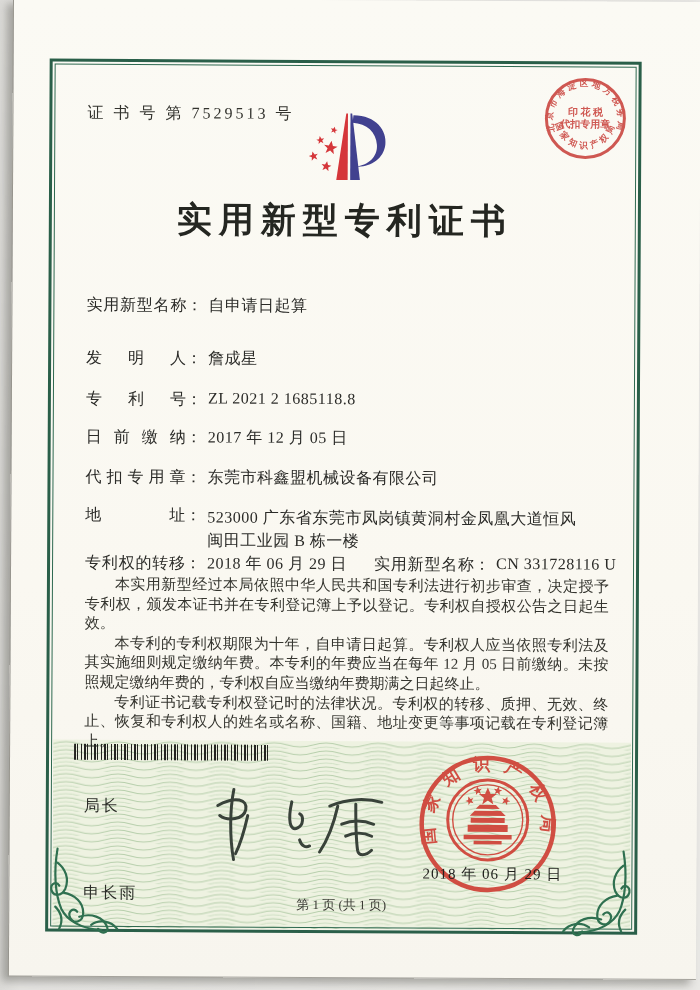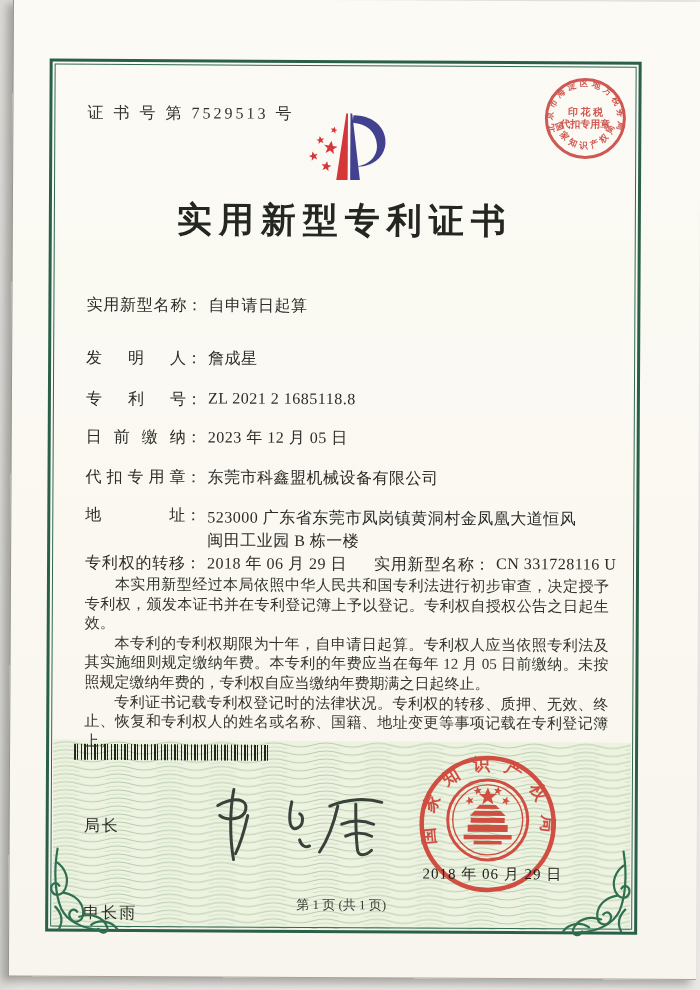--- a/index.html
+++ b/index.html
@@ -26,21 +26,21 @@
   .flabel{display:inline-block;width:100px;text-align:justify;text-align-last:justify;vertical-align:top;}
   .colon{display:inline-block;vertical-align:top;}
   .fval{display:inline-block;margin-left:6px;vertical-align:top;letter-spacing:.5px;}
   .fval.wrap{white-space:normal;width:380px;line-height:23px;}
   .row.right{left:363px;}
   .bodytext{position:absolute;left:74px;top:576px;width:524px;font-size:15px;line-height:19.6px;
     text-align:justify;color:#35352f;}
   .bodytext p{margin:0;text-indent:2em;}
   .barcode{position:absolute;left:64px;top:745px;width:194px;height:16px;
     background:repeating-linear-gradient(90deg,#23231f 0 2px,transparent 2px 3px,#23231f 3px 4px,transparent 4px 7px,#23231f 7px 8px,transparent 8px 10px);}
-  .signer{position:absolute;left:74px;font-size:16px;letter-spacing:2px;color:#2c2e29;margin-top:20px;}
+  .signer{position:absolute;left:74px;font-size:16px;letter-spacing:2px;color:#2c2e29;}
   .sig{position:absolute;left:186px;top:776px;}
   .sealdate{position:absolute;left:398px;top:864px;width:170px;text-align:center;
     font-size:15px;color:#1f1f1c;letter-spacing:1px;z-index:7;}
   .footer{position:absolute;left:36px;top:896px;width:592px;text-align:center;font-size:13px;color:#3a3a34;z-index:6;}
   .seal{position:absolute;left:408px;top:753px;z-index:6;opacity:.92;}
   .stamp{position:absolute;left:530px;top:75px;opacity:.88;}
   .flourish{position:absolute;z-index:5;}
   .flourish.fl{left:34px;top:844px;}
   .flourish.fr{left:536px;top:844px;transform:scaleX(-1);}
 </style>
@@ -113,21 +113,21 @@
   <div class="row" style="top:296px">
     <span class="flabel">实用新型名称</span><span class="colon">：</span><span class="fval">自申请日起算</span>
   </div>
   <div class="row" style="top:349px">
     <span class="flabel">发明人</span><span class="colon">：</span><span class="fval">詹成星</span>
   </div>
   <div class="row" style="top:390px">
     <span class="flabel">专利号</span><span class="colon">：</span><span class="fval">ZL 2021 2 1685118.8</span>
   </div>
   <div class="row" style="top:428px">
-    <span class="flabel">日前缴纳</span><span class="colon">：</span><span class="fval">2023 年 12 月 05 日</span>
+    <span class="flabel">日前缴纳</span><span class="colon">：</span><span class="fval">2017 年 12 月 05 日</span>
   </div>
   <div class="row" style="top:468px">
     <span class="flabel">代扣专用章</span><span class="colon">：</span><span class="fval">东莞市科鑫盟机械设备有限公司</span>
   </div>
   <div class="row" style="top:506px">
     <span class="flabel">地址</span><span class="colon">：</span><span class="fval wrap">523000 广东省东莞市凤岗镇黄洞村金凤凰大道恒风闽田工业园 B 栋一楼</span>
   </div>
   <div class="row" style="top:554px">
     <span class="flabel">专利权的转移</span><span class="colon">：</span><span class="fval">2018 年 06 月 29 日</span>
   </div>

